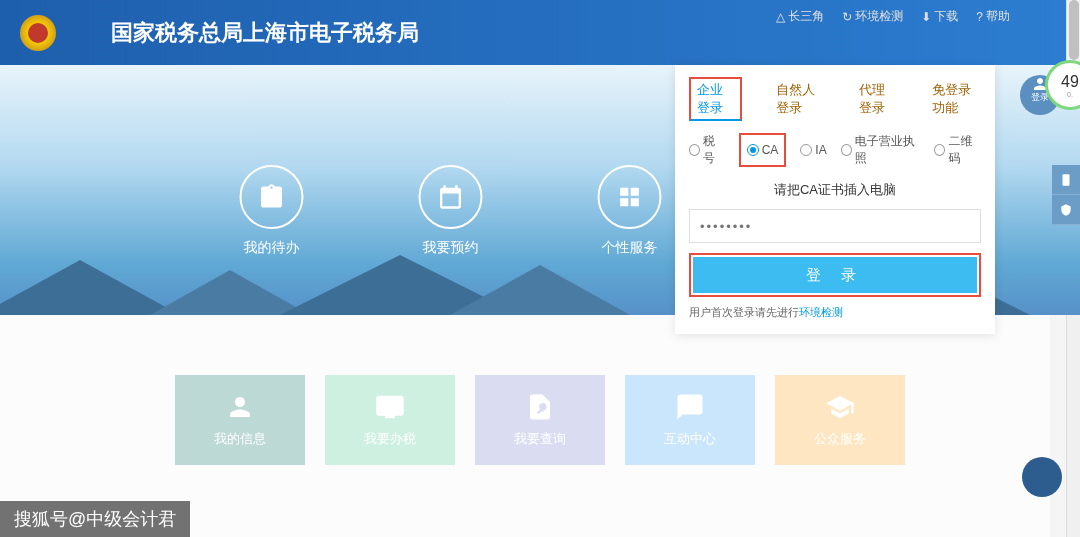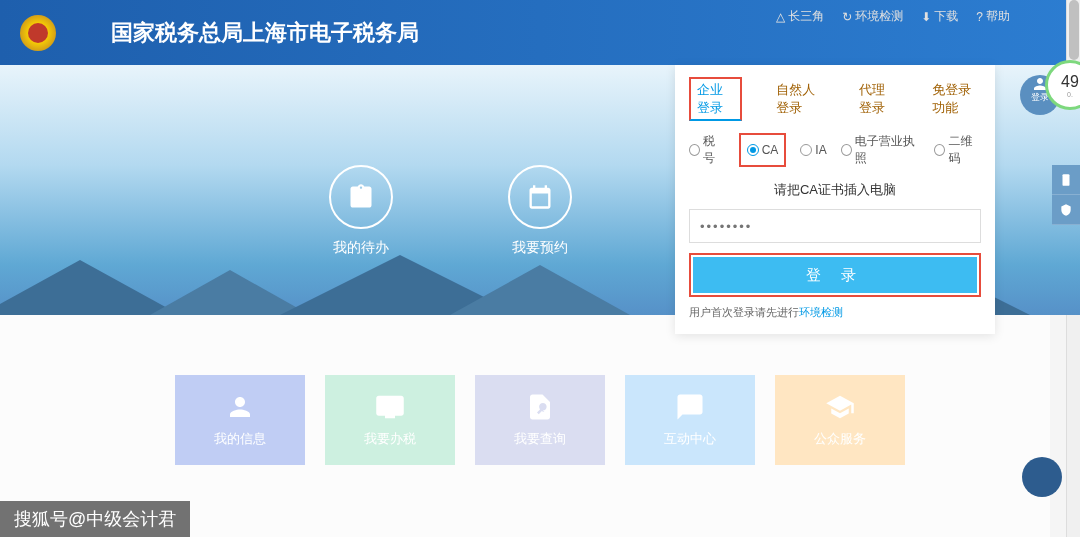--- a/index.html
+++ b/index.html
@@ -61,21 +61,21 @@
     
     .right-tools { position: absolute; top: 165px; right: 0; width: 28px; background: #6b9dc7; z-index: 15; }
     .right-tool { height: 30px; display: flex; align-items: center; justify-content: center; border-bottom: 1px solid rgba(255,255,255,0.2); cursor: pointer; }
     .right-tool svg { width: 14px; height: 14px; fill: white; }
     
     
     .cards-section { padding: 60px 0; display: flex; justify-content: center; gap: 20px; }
     .card { width: 130px; height: 90px; display: flex; flex-direction: column; align-items: center; justify-content: center; gap: 8px; color: white; cursor: pointer; }
     .card svg { width: 30px; height: 30px; fill: white; }
     .card-label { font-size: 13px; }
-    .c1 { background: #1d4ed8; } .c2 { background: #4cc98f; } .c3 { background: #7986cb; }
+    .c1 { background: #0f766e; } .c2 { background: #4cc98f; } .c3 { background: #7986cb; }
     .c4 { background: #42a5f5; } .c5 { background: #ffa726; }
     
     
     .white-overlay { position: absolute; top: 315px; left: 0; right: 30px; bottom: 0; background: rgba(255,255,255,0.72); z-index: 3; pointer-events: none; }
     
     .watermark { position: absolute; bottom: 0; left: 0; background: rgba(0,0,0,0.55); color: white; font-size: 18px; padding: 6px 14px; z-index: 30; }
     
     .scrollbar { position: absolute; top: 0; right: 0; width: 14px; height: 100%; background: #f0f0f0; border-left: 1px solid #ddd; }
     .scrollbar-thumb { position: absolute; top: 0; left: 2px; width: 10px; height: 60px; background: #c0c0c0; border-radius: 5px; }
     
@@ -133,20 +133,28 @@
       <div class="hero-icon">
           <svg viewBox="0 0 24 24">
             <path d="M19 4h-1V2h-2v2H8V2H6v2H5c-1.11 0-2 .9-2 2v14c0 1.1.89 2 2 2h14c1.1 0 2-.9 2-2V6c0-1.1-.9-2-2-2zm0 16H5V9h14v11z"></path>
           </svg>
         </div>
       <div class="hero-label">我要预约</div>
     </div>
     <div class="hero-icon-wrap">
       <div class="hero-icon">
           <svg viewBox="0 0 24 24">
+            <path d="M4 4h7v7H4zm9 0h7v7h-7zm-9 9h7v7H4zm9 0h7v7h-7z"></path>
+          </svg>
+        </div>
+      <div class="hero-label">个性服务</div>
+    </div>
+    <div class="hero-icon-wrap">
+      <div class="hero-icon">
+          <svg viewBox="0 0 24 24">
             <path d="M12 22c1.1 0 2-.9 2-2h-4c0 1.1.89 2 2 2zm6-6v-5c0-3.07-1.64-5.64-4.5-6.32V4c0-.83-.67-1.5-1.5-1.5s-1.5.67-1.5 1.5v.68C7.63 5.36 6 7.92 6 11v5l-2 2v1h16v-1l-2-2z"></path>
           </svg>
         </div>
       <div class="hero-label">通知公告</div>
     </div>
   </div>
 </div>
 
 <div class="user-badge">
   <svg viewBox="0 0 24 24">

